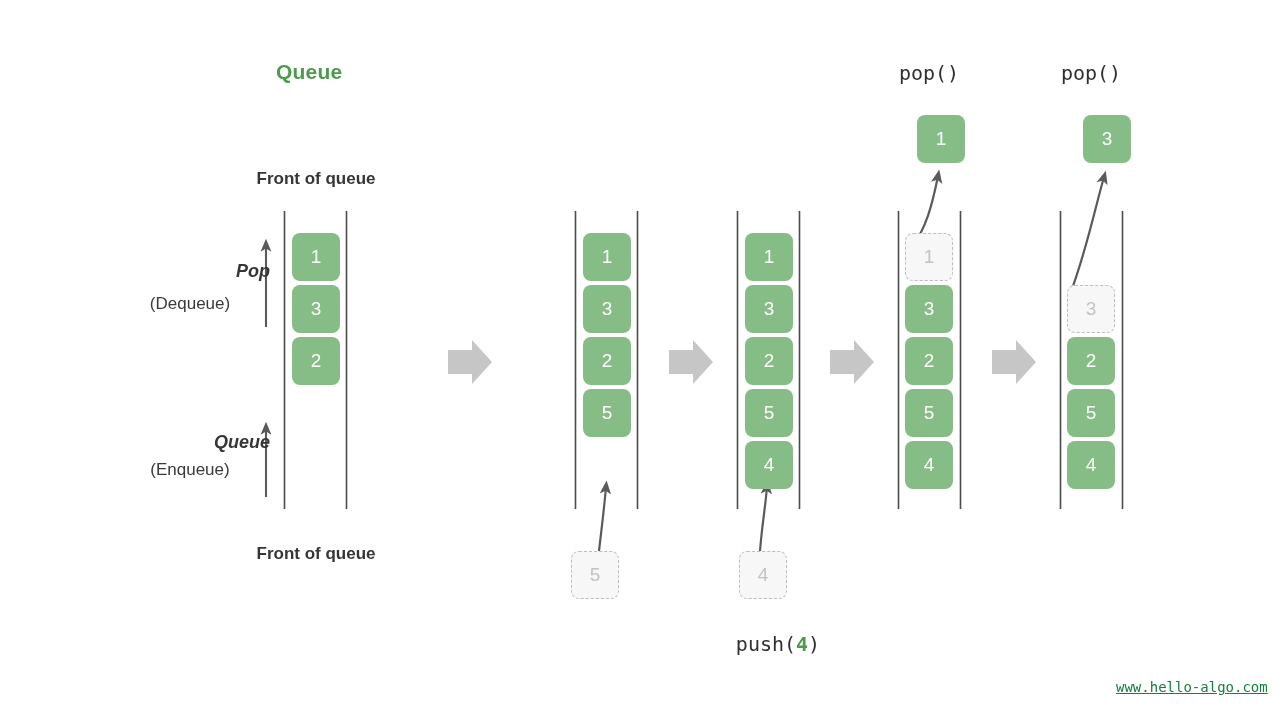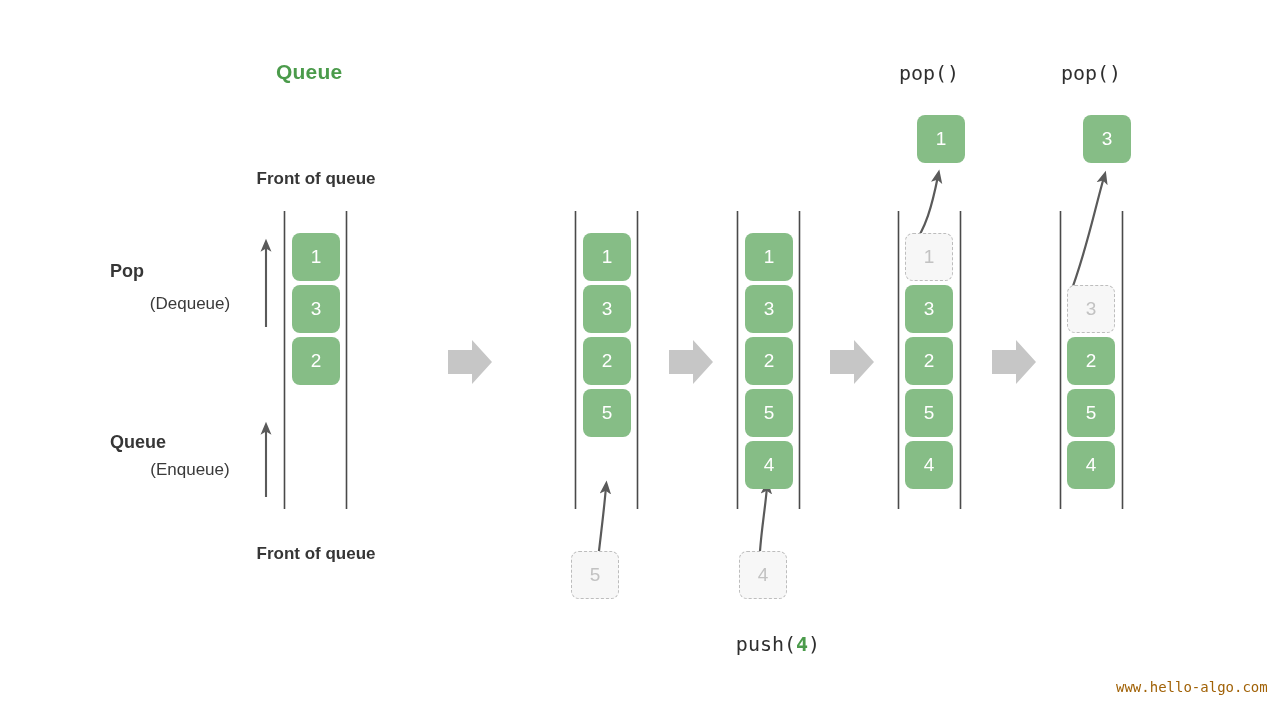--- a/index.html
+++ b/index.html
@@ -37,42 +37,44 @@
     font-weight: bold;
     color: #363636;
     white-space: nowrap;
     text-align: center;
   }
   .op-label-strong {
     font-size: 18px;
     font-weight: bold;
     color: #363636;
     white-space: nowrap;
-    text-align: left;
+    text-align: right;
+    font-style: italic;
   }
   .op-label-sub {
     font-size: 17px;
     font-weight: normal;
     color: #3a3a3a;
     white-space: nowrap;
     text-align: center;
   }
   .mono-label {
     font-family: "DejaVu Sans Mono", "Liberation Mono", monospace;
     font-size: 20px;
     color: #2f2f2f;
     white-space: nowrap;
     text-align: center;
   }
   .mono-label .hl { color: #4b9b4b; font-weight: bold; }
   .watermark {
     font-family: "DejaVu Sans Mono", "Liberation Mono", monospace;
     font-size: 14px;
-    color: #a16207;
-    white-space: nowrap;
+    color: #15803d;
+    white-space: nowrap;
+    text-decoration: underline;
   }
 
   
   .box {
     width: 48px;
     height: 48px;
     border-radius: 8px;
     background: #86bd86;
     color: #ffffff;
     font-size: 19px;

